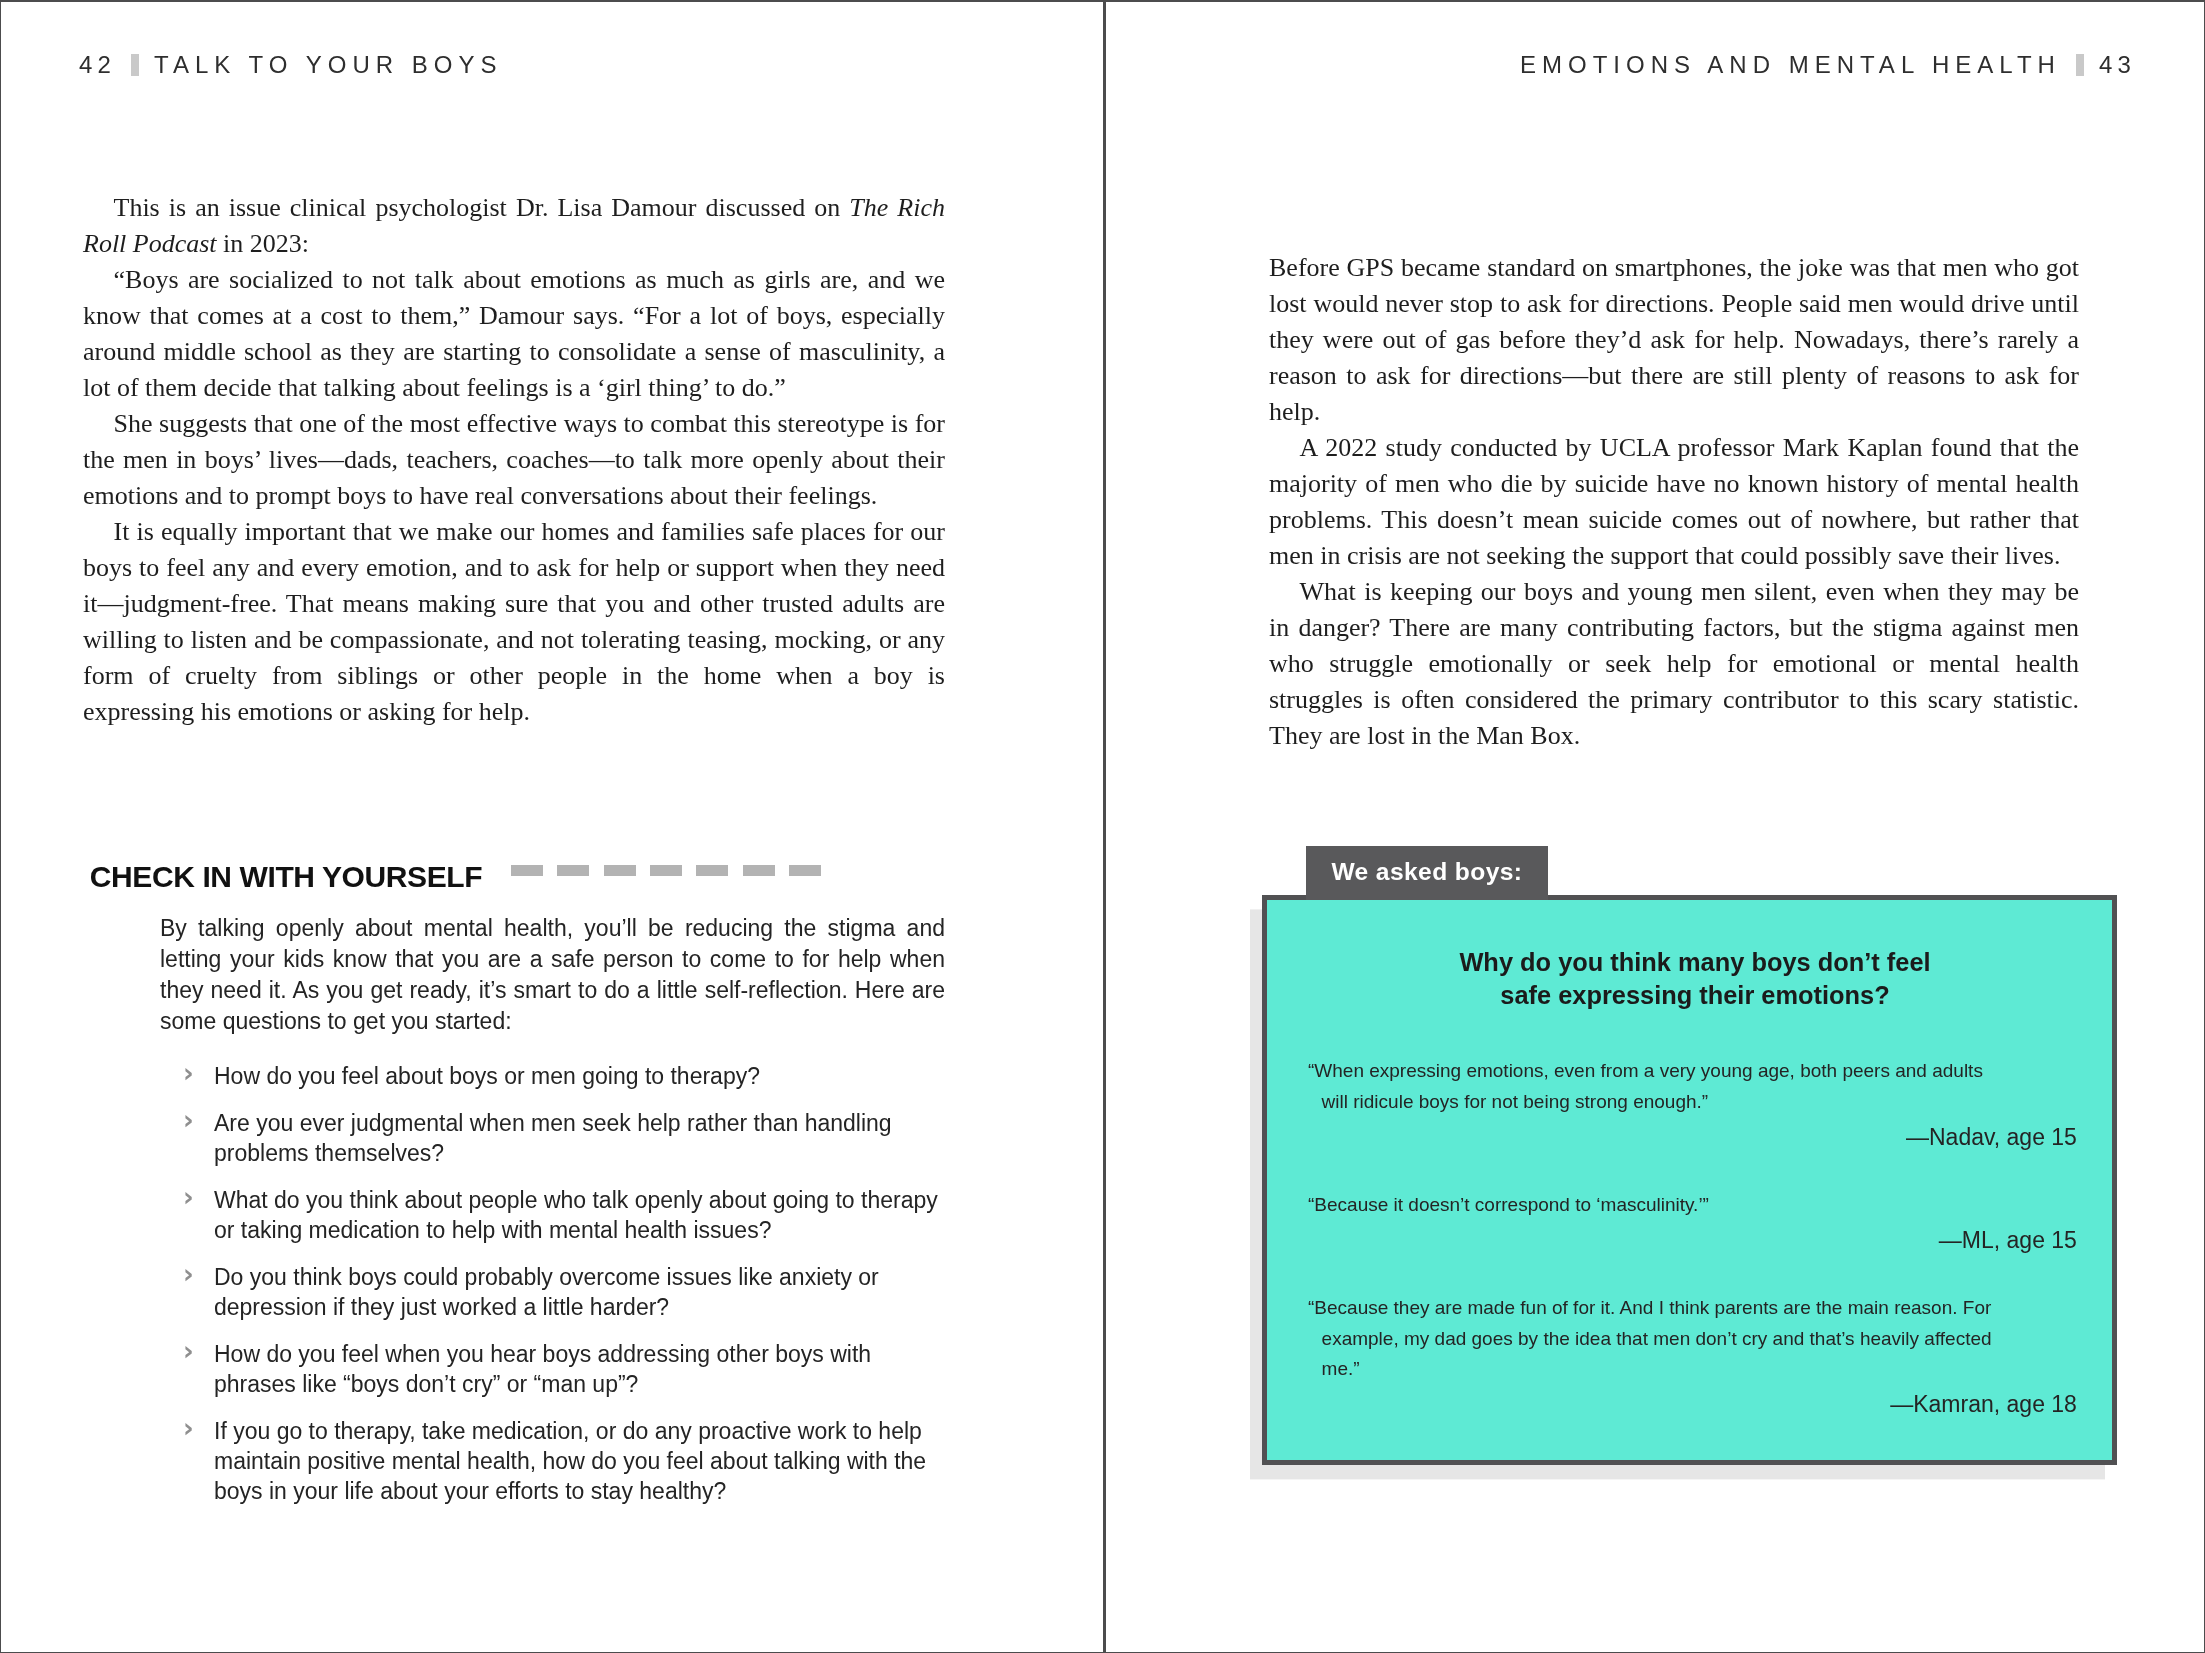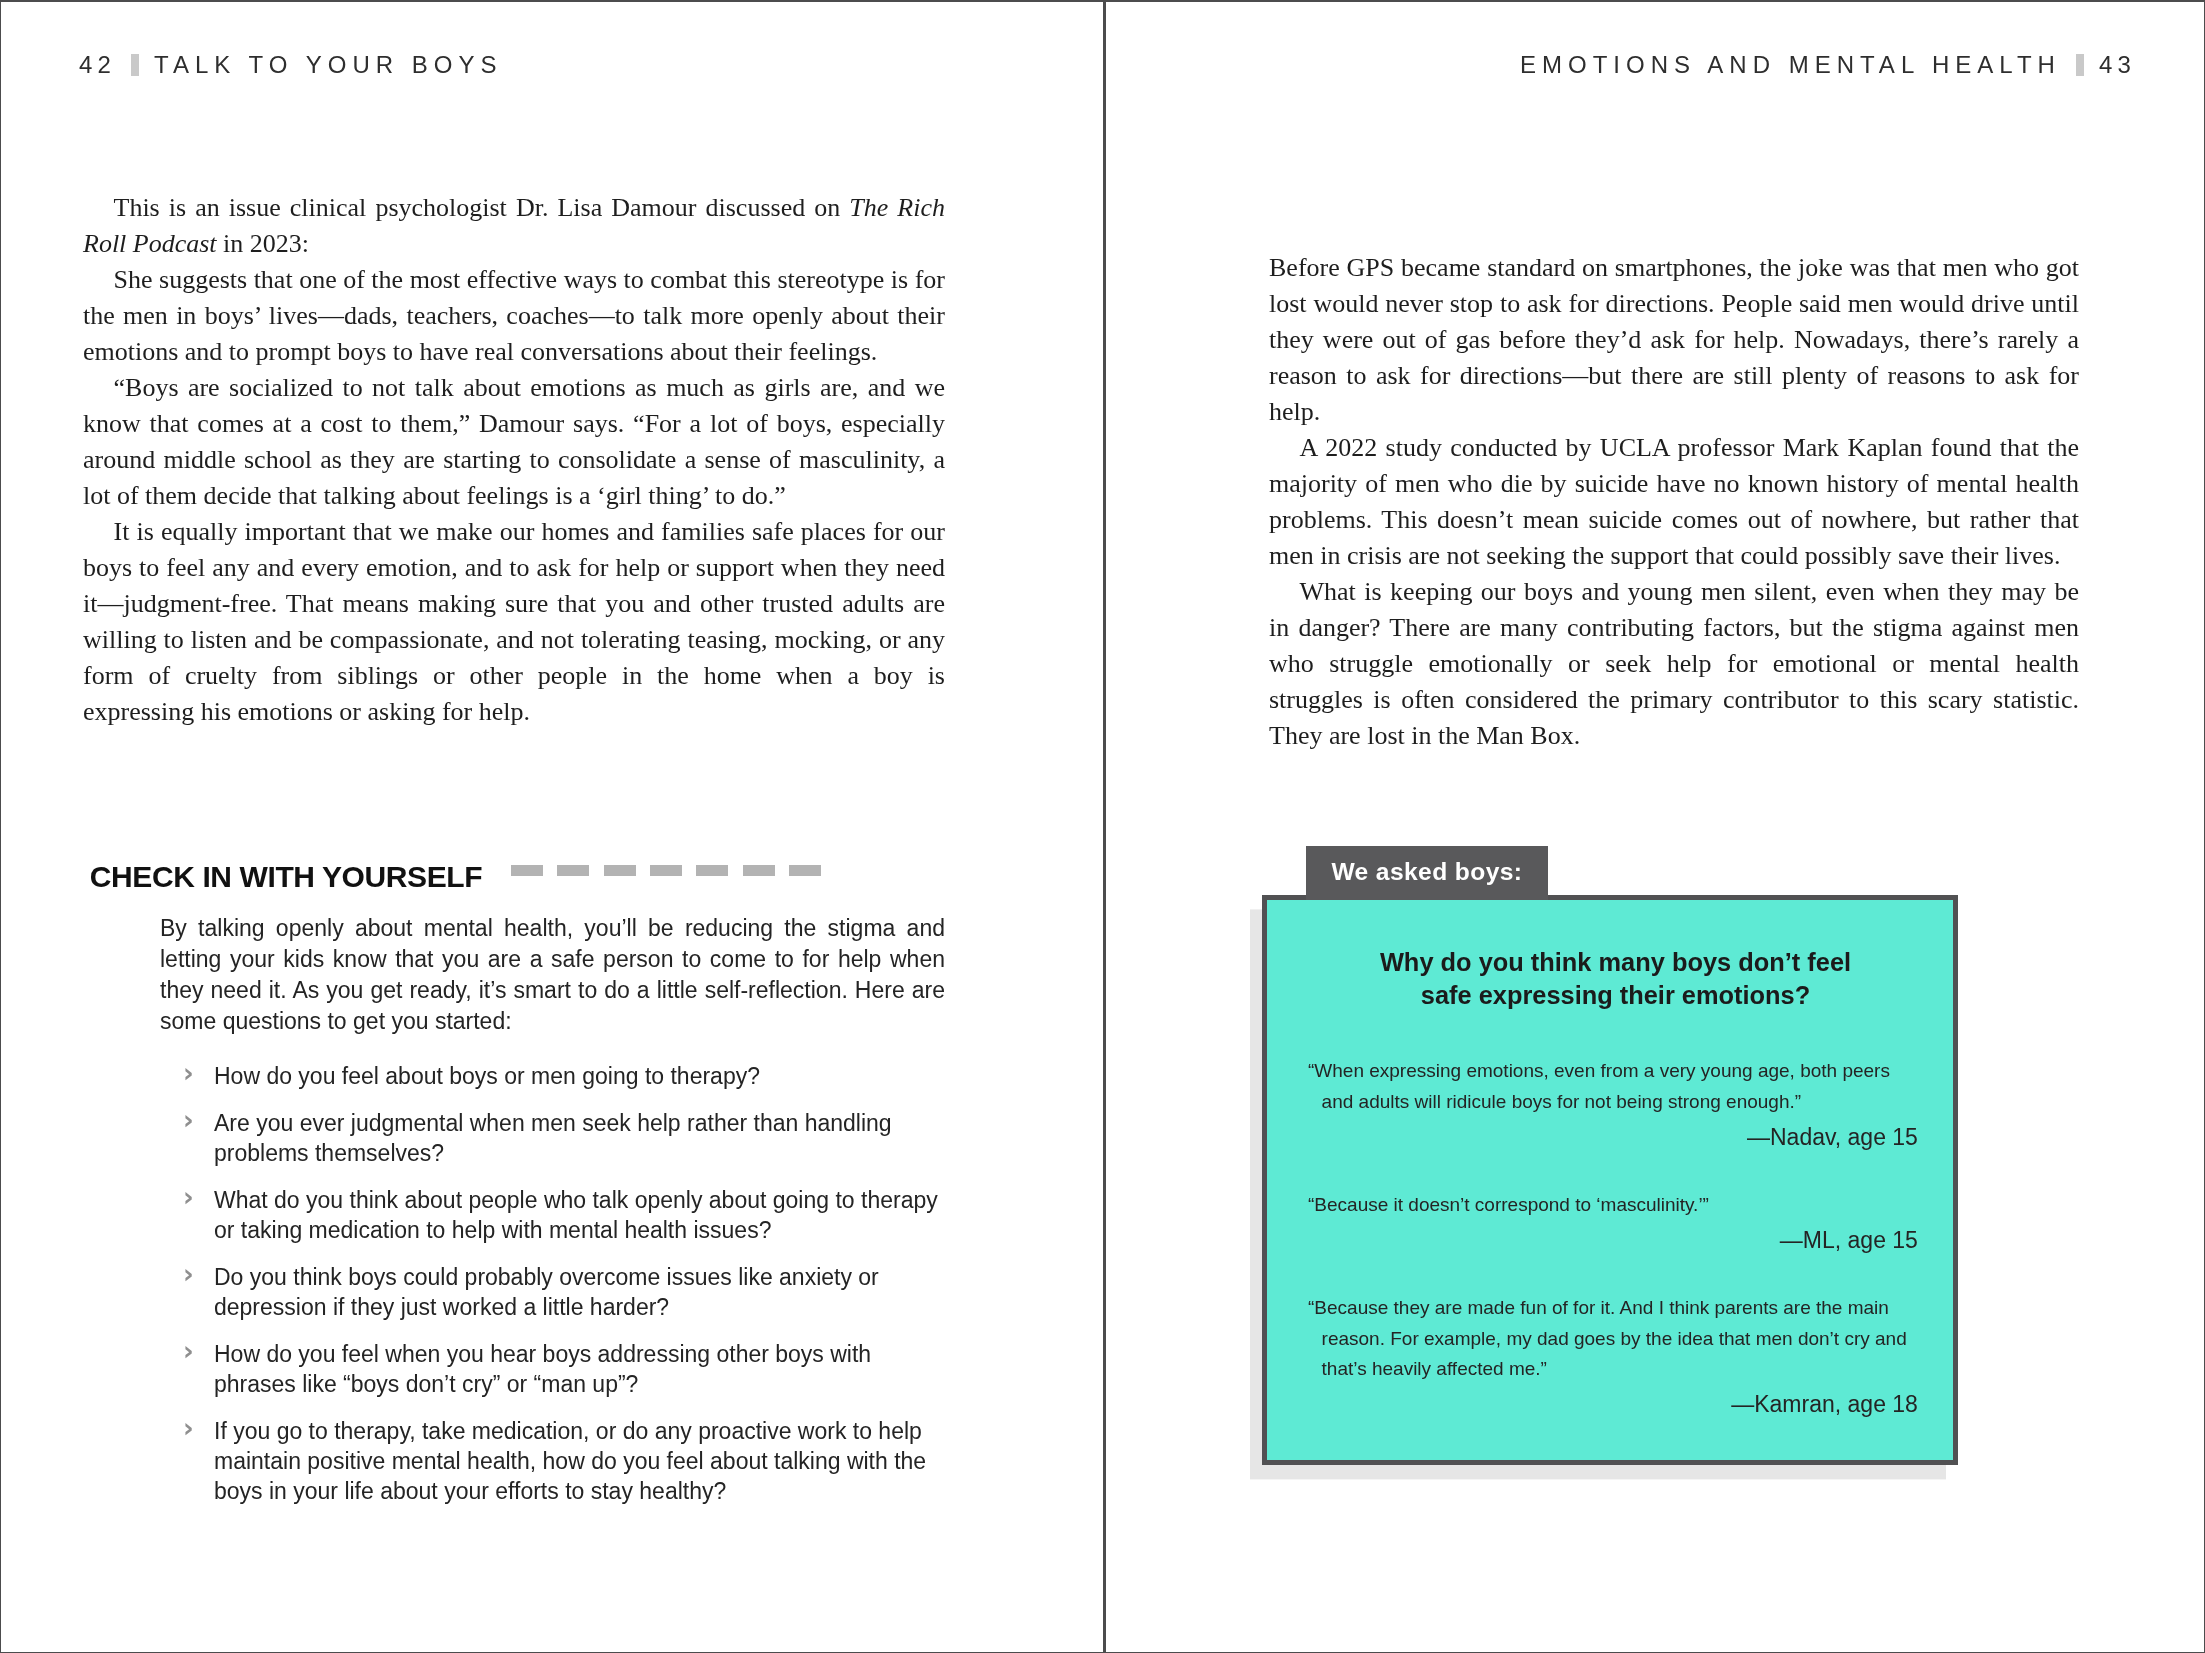--- a/index.html
+++ b/index.html
@@ -77,21 +77,21 @@
     position:relative;padding-left:31px;margin-bottom:17px;
     font-family:"Liberation Sans", sans-serif;font-size:23px;line-height:30px;
     color:var(--sans-ink);
   }
   .bullet-chevron{
     position:absolute;left:0;top:-2.5px;color:var(--chevron);
     font-size:26px;font-weight:bold;font-family:"DejaVu Sans", sans-serif;
   }
 
   
-  .asked{position:absolute;left:157px;top:844px;width:696px;}
+  .asked{position:absolute;left:157px;top:844px;width:855px;}
   .asked-tab{
     display:inline-block;position:relative;z-index:2;margin-left:44px;
     background:var(--tab-bg);color:#ffffff;
     font-family:"Liberation Sans", sans-serif;font-weight:bold;font-size:24.6px;
     padding:12px 25.4px 14.4px 25.4px;letter-spacing:0.4px;
   }
   .asked-box{
     position:relative;z-index:1;margin-top:-5.1px;
     border:5.1px solid var(--box-border);background:#5eead4;
     box-shadow:-12px 14.4px 0 0 var(--shadow);
@@ -121,22 +121,22 @@
 
   <div class="page page-left">
     <div class="running-head">
       <span class="pagenum">42</span>
       <span class="bar"></span>
       <span class="rh-title">TALK TO YOUR BOYS</span>
     </div>
 
     <div class="serif-col" id="left-paragraphs">
         <p class="serif-para indent"><span>This is an issue clinical psychologist Dr. Lisa Damour discussed on </span><i>The Rich Roll Podcast</i><span> in 2023:</span></p>
+        <p class="serif-para indent"><span>“Boys are socialized to not talk about emotions as much as girls are, and we know that comes at a cost to them,” Damour says. “For a lot of boys, especially around middle school as they are starting to consolidate a sense of masculinity, a lot of them decide that talking about feelings is a ‘girl thing’ to do.”</span></p>
         <p class="serif-para indent"><span>She suggests that one of the most effective ways to combat this stereotype is for the men in boys’ lives—dads, teachers, coaches—to talk more openly about their emotions and to prompt boys to have real conversations about their feelings.</span></p>
-        <p class="serif-para indent"><span>“Boys are socialized to not talk about emotions as much as girls are, and we know that comes at a cost to them,” Damour says. “For a lot of boys, especially around middle school as they are starting to consolidate a sense of masculinity, a lot of them decide that talking about feelings is a ‘girl thing’ to do.”</span></p>
         <p class="serif-para indent"><span>It is equally important that we make our homes and families safe places for our boys to feel any and every emotion, and to ask for help or support when they need it—judgment-free. That means making sure that you and other trusted adults are willing to listen and be compassionate, and not tolerating teasing, mocking, or any form of cruelty from siblings or other people in the home when a boy is expressing his emotions or asking for help.</span></p>
       </div>
 
     <div class="checkin">
       <div class="checkin-head">
         <span class="checkin-title">CHECK IN WITH YOURSELF</span>
         <span class="dashes" id="dashes">
             <span class="dash"></span>
             <span class="dash"></span>
             <span class="dash"></span>

